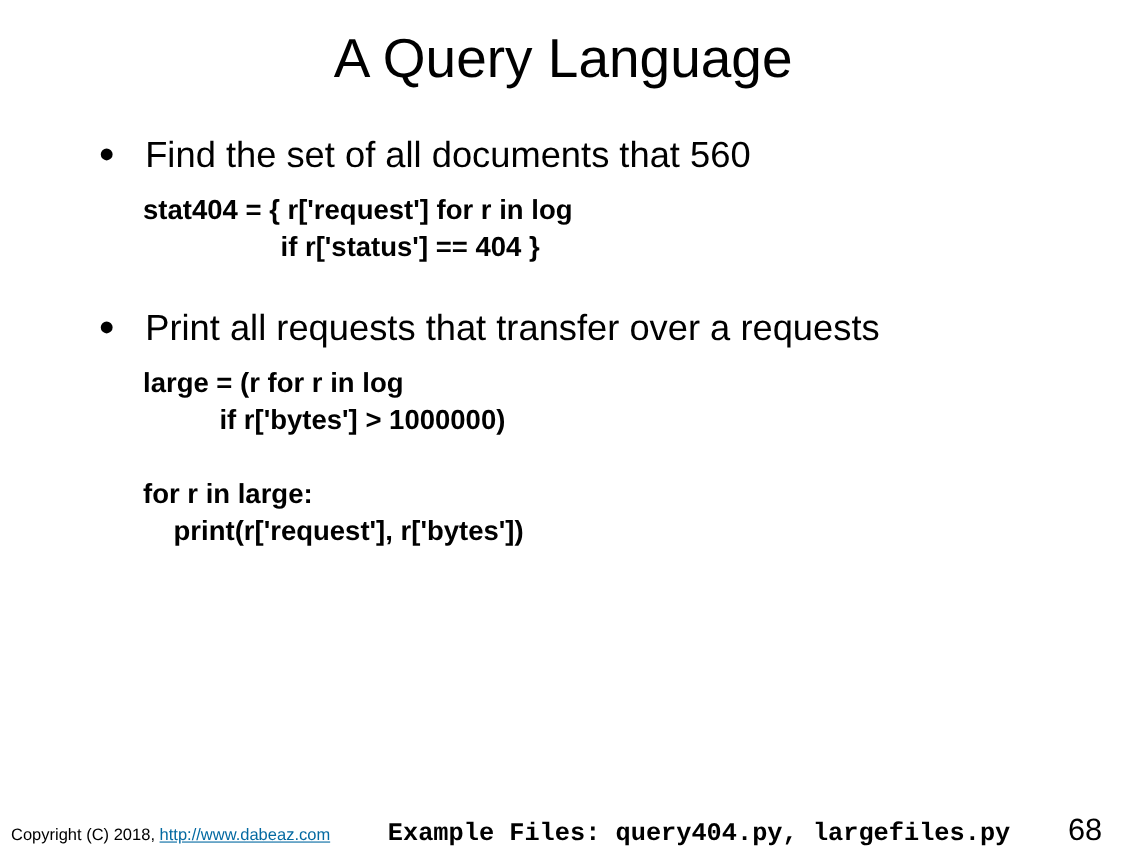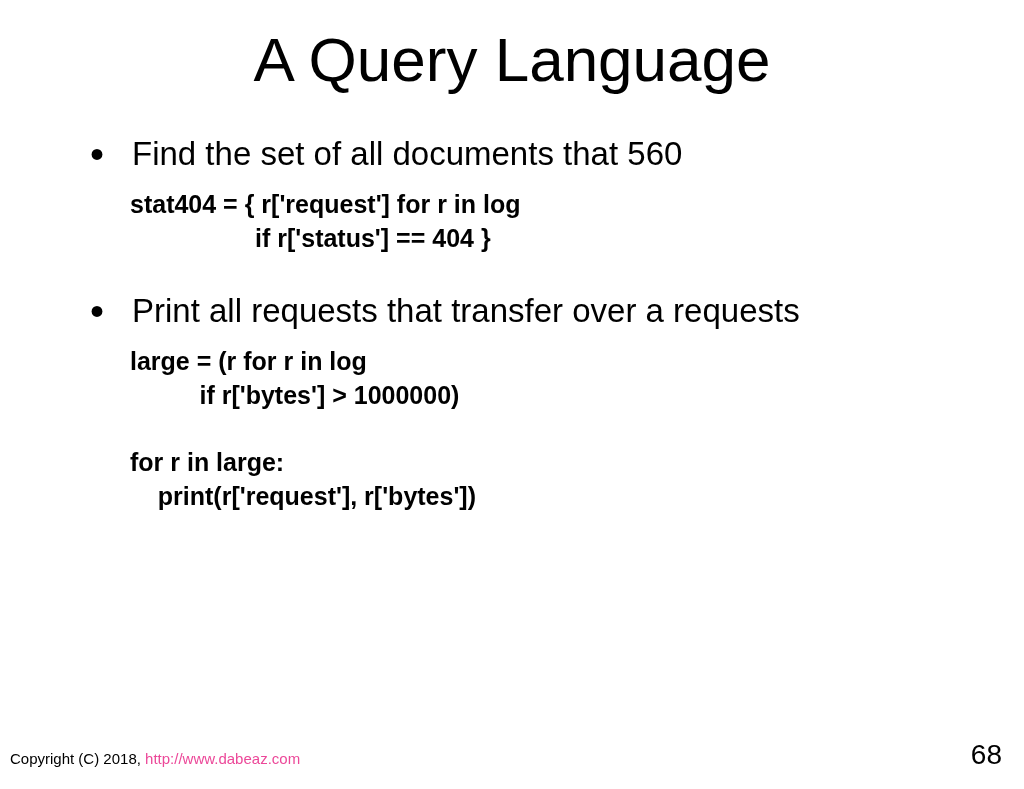--- a/index.html
+++ b/index.html
@@ -15,21 +15,21 @@
       position: relative;
       overflow: hidden;
     }
     .slide {
       width: 100%;
       height: 100%;
       padding: 24px 40px 0 40px;
       position: relative;
     }
     .title {
-      font-size: 62px;
+      font-size: 50px;
       font-weight: 400;
       text-align: center;
       margin-bottom: 38px;
       letter-spacing: 0px;
     }
     .bullet-list {
       list-style: none;
       padding-left: 50px;
     }
     .bullet-item {
@@ -70,21 +70,22 @@
       display: flex;
       align-items: baseline;
       justify-content: space-between;
       font-size: 15px;
     }
     .copyright {
       font-family: "Gill Sans", "Gill Sans MT", "Helvetica Neue", Helvetica, Arial, sans-serif;
       font-size: 15px;
     }
     .copyright .link {
-      color: #ec4899;
+      text-decoration: underline;
+      color: #0369a1;
     }
     .example-files {
       font-family: "Courier New", Courier, monospace;
       font-size: 23px;
       font-weight: 600;
     }
     .page-num {
       font-family: "Gill Sans", "Gill Sans MT", "Helvetica Neue", Helvetica, Arial, sans-serif;
       font-size: 28px;
       font-weight: 400;
@@ -110,15 +111,16 @@
   <div class="code-block second">large = (r for r in log
           if r['bytes'] &gt; 1000000)
 
 for r in large:
     print(r['request'], r['bytes'])</div>
 
   <div class="footer">
     <span class="copyright">
       <span>Copyright (C) 2018,  </span><span class="link">http://www.dabeaz.com</span>
     </span>
+    <span class="example-files">Example Files: query404.py, largefiles.py</span>
     <span class="page-num">68</span>
   </div>
 </div>
 
 </body></html>

